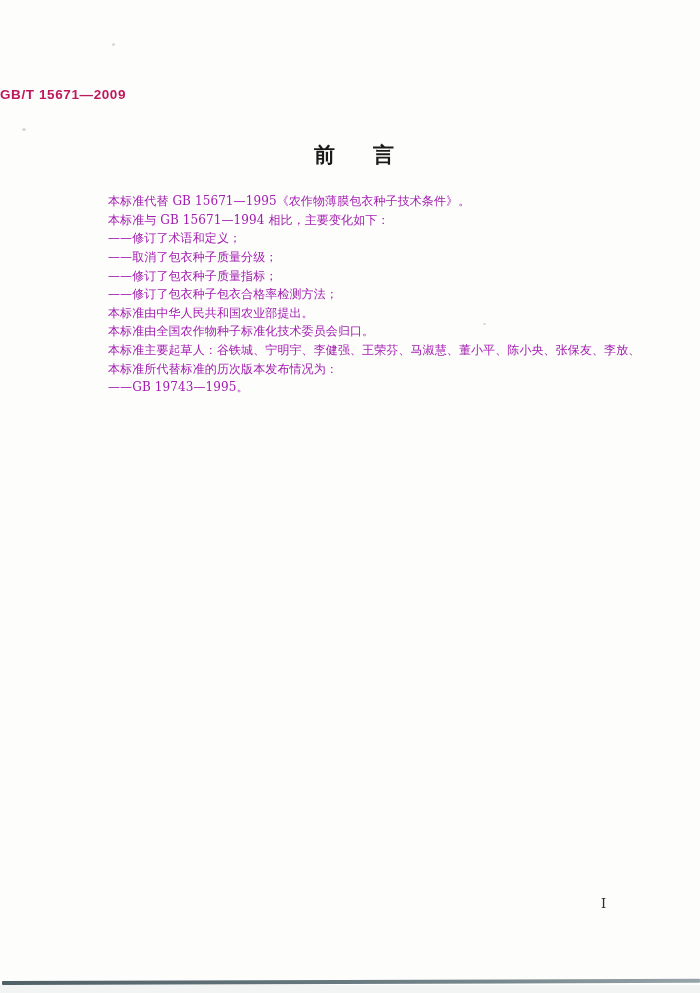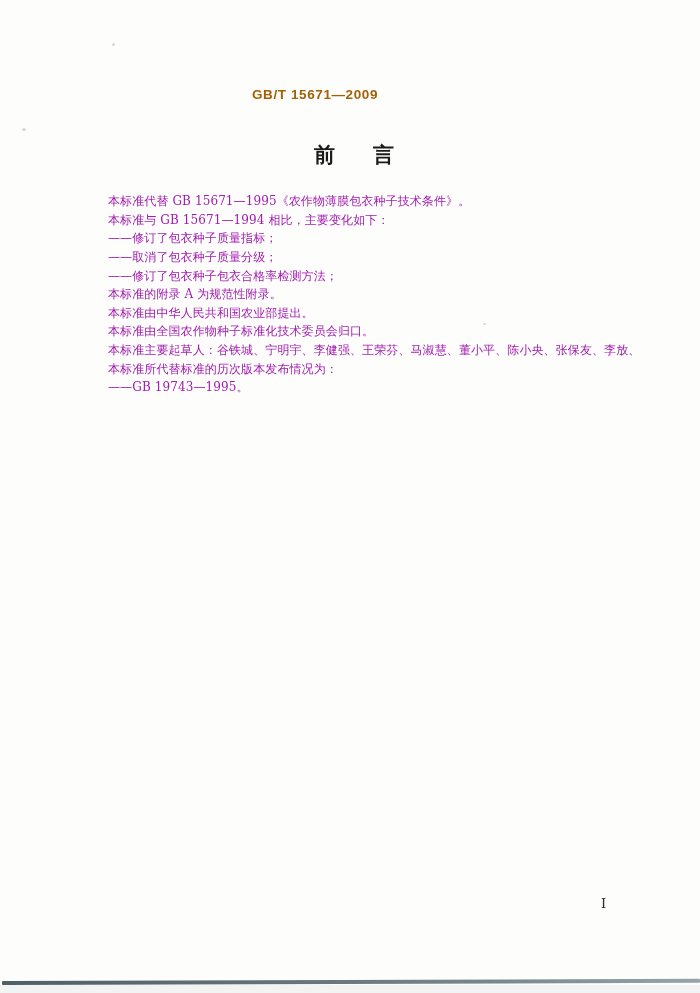--- a/index.html
+++ b/index.html
@@ -17,26 +17,26 @@
   .paper {
     position: absolute;
     inset: 0;
     background: #fdfdfc;
   }
   .doc-code {
     position: absolute;
     top: 87px;
     left: 0;
     width: 630px;
-    text-align: center;
+    text-align: left;
     font-family: "Liberation Sans", sans-serif;
     font-weight: bold;
     font-size: 13.5px;
     letter-spacing: 0.6px;
-    color: #a16207;
+    color: #be185d;
   }
   .doc-title {
     position: absolute;
     top: 141px;
     left: 0;
     width: 708px;
     display: flex;
     justify-content: center;
     gap: 38px;
     font-family: "Liberation Sans", sans-serif;
@@ -101,24 +101,24 @@
   <div class="doc-code">GB/T 15671—2009</div>
 
   <div class="doc-title">
     <span>前</span>
     <span>言</span>
   </div>
 
   <div class="body-text">
     <div class="line indent">本标准代替 GB 15671—1995《农作物薄膜包衣种子技术条件》。</div>
     <div class="line indent">本标准与 GB 15671—1994 相比，主要变化如下：</div>
+    <div class="line indent">——修订了术语和定义；</div>
+    <div class="line indent">——取消了包衣种子质量分级；</div>
     <div class="line indent">——修订了包衣种子质量指标；</div>
-    <div class="line indent">——取消了包衣种子质量分级；</div>
     <div class="line indent">——修订了包衣种子包衣合格率检测方法；</div>
-    <div class="line indent">本标准的附录 A 为规范性附录。</div>
     <div class="line indent">本标准由中华人民共和国农业部提出。</div>
     <div class="line indent">本标准由全国农作物种子标准化技术委员会归口。</div>
     <div class="line indent">本标准主要起草人：谷铁城、宁明宇、李健强、王荣芬、马淑慧、董小平、陈小央、张保友、李放、</div>
     <div class="line indent">本标准所代替标准的历次版本发布情况为：</div>
     <div class="line indent">——GB 19743—1995。</div>
   </div>
 
   <div class="page-number">Ⅰ</div>
 
   <div class="speck" style="left:112px; top:43px; width:3px; height:3px;"></div>

